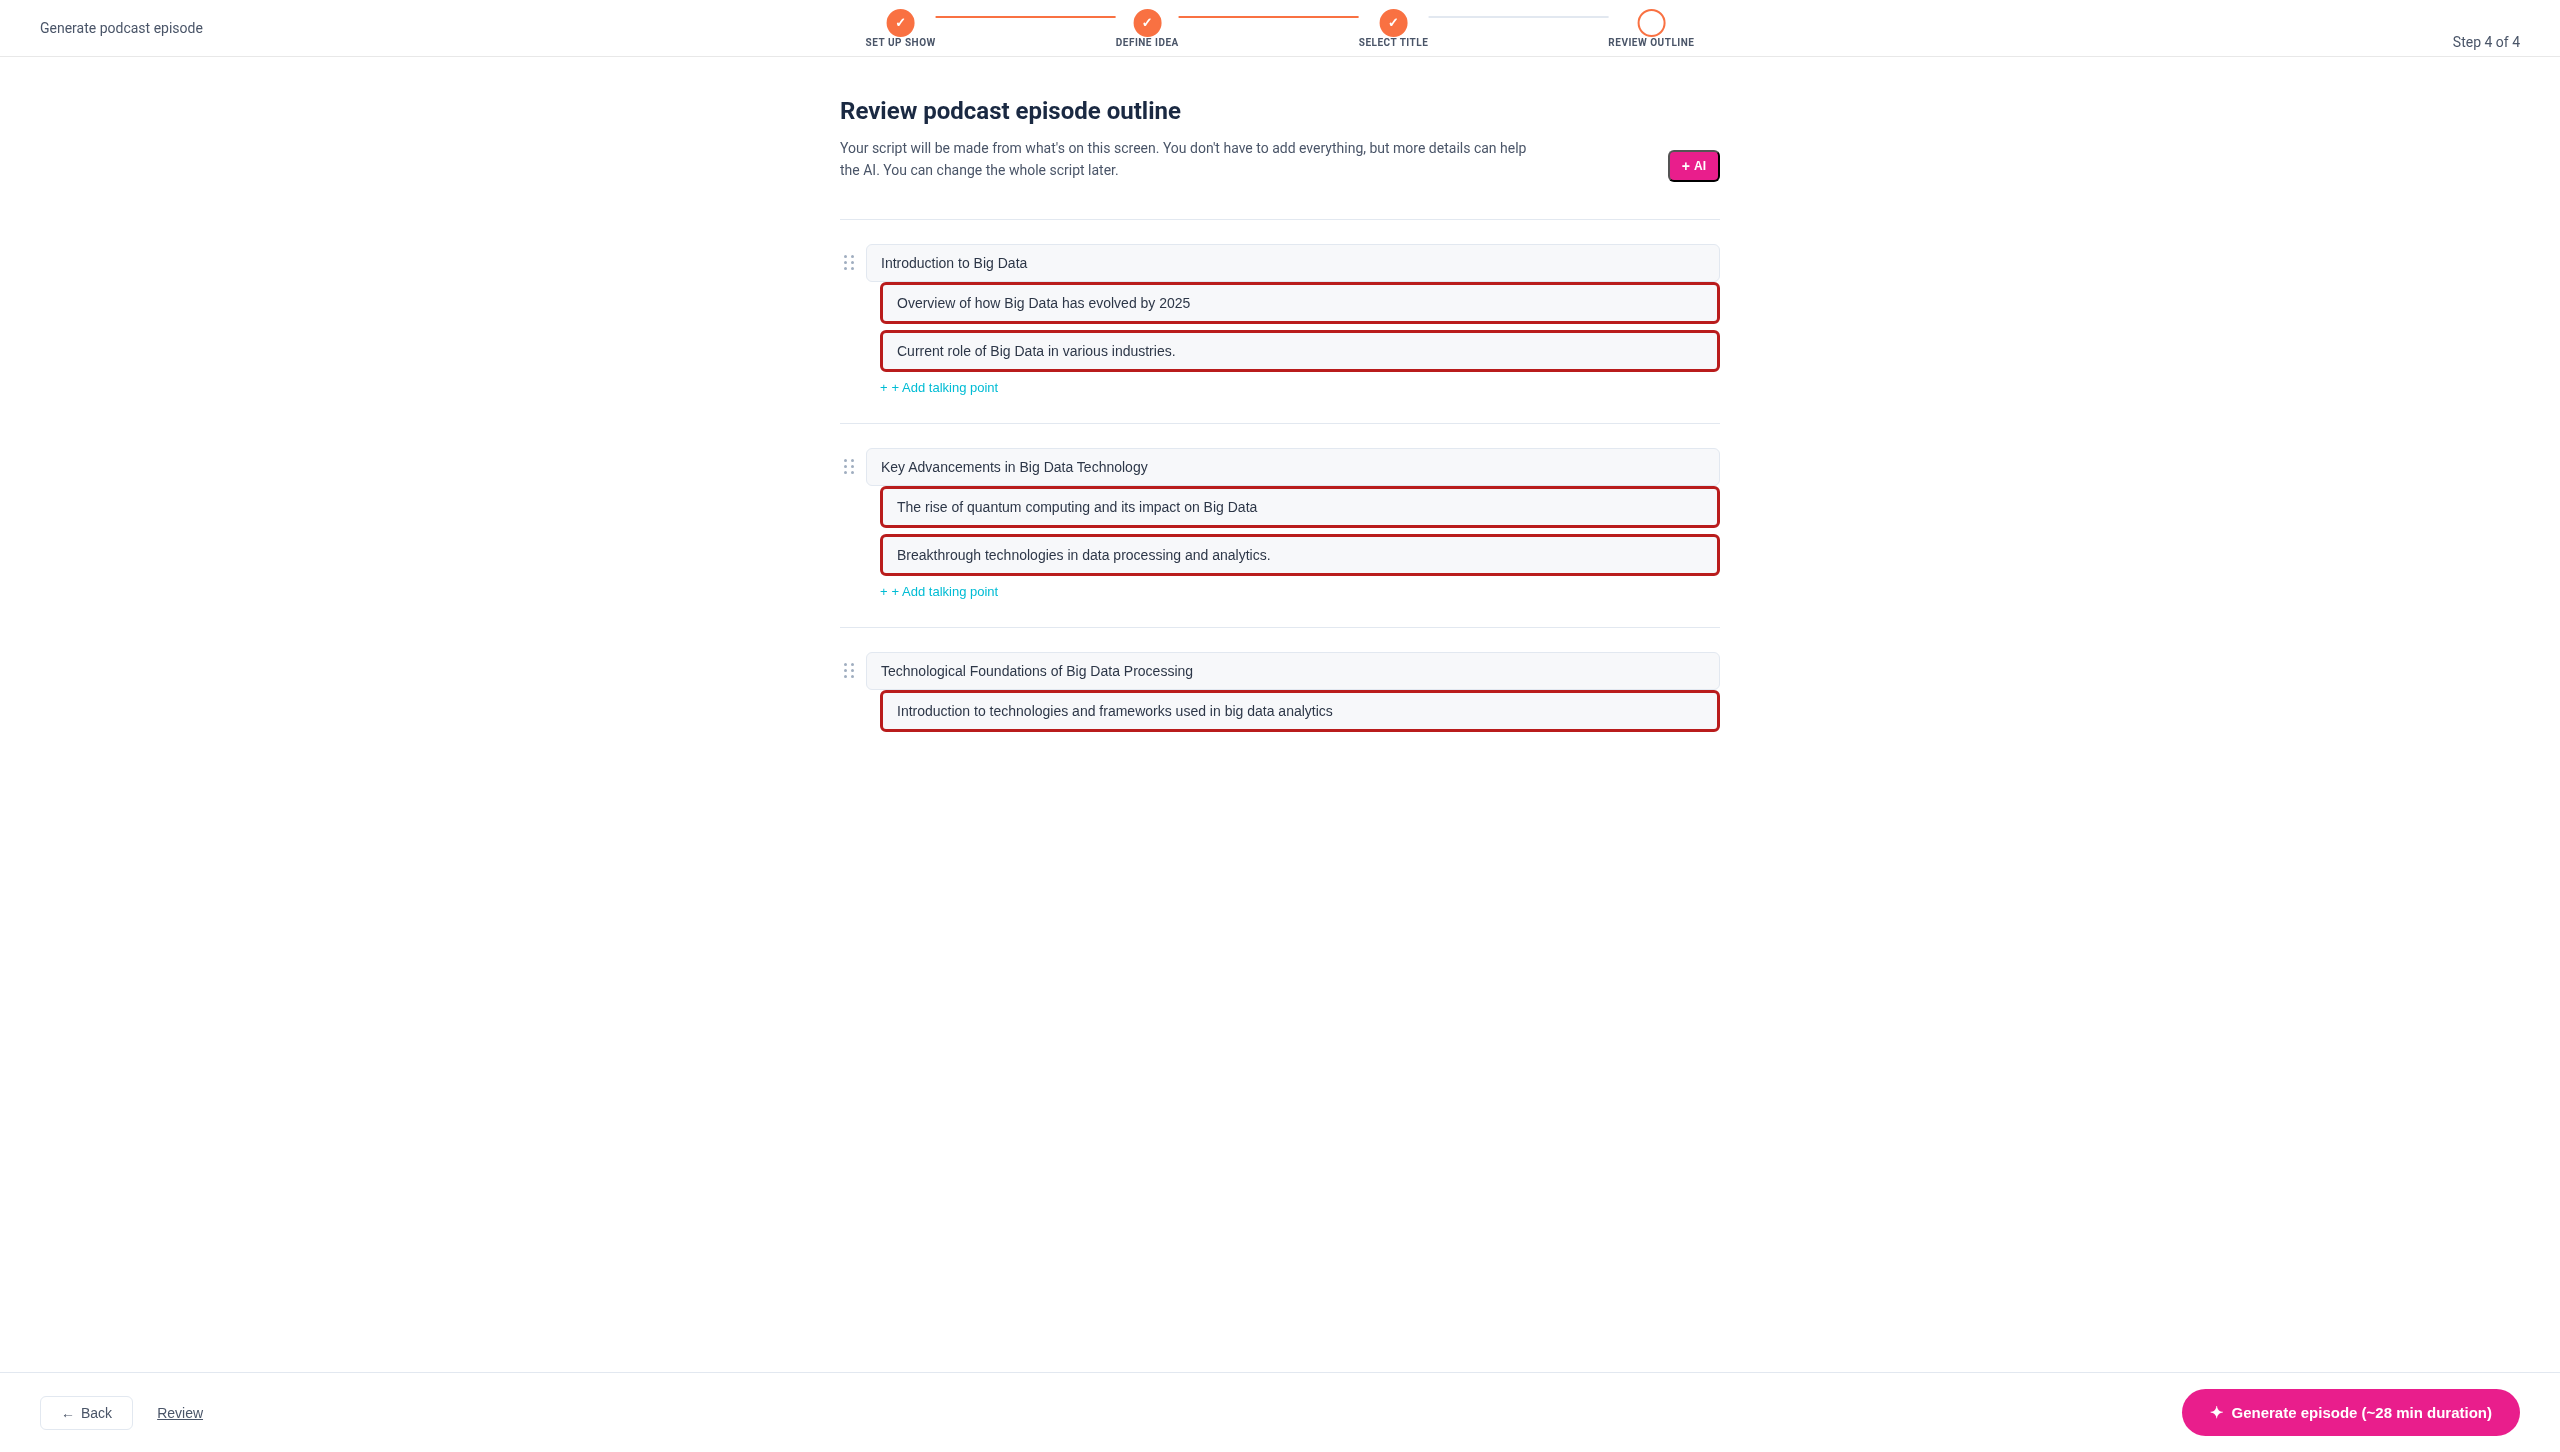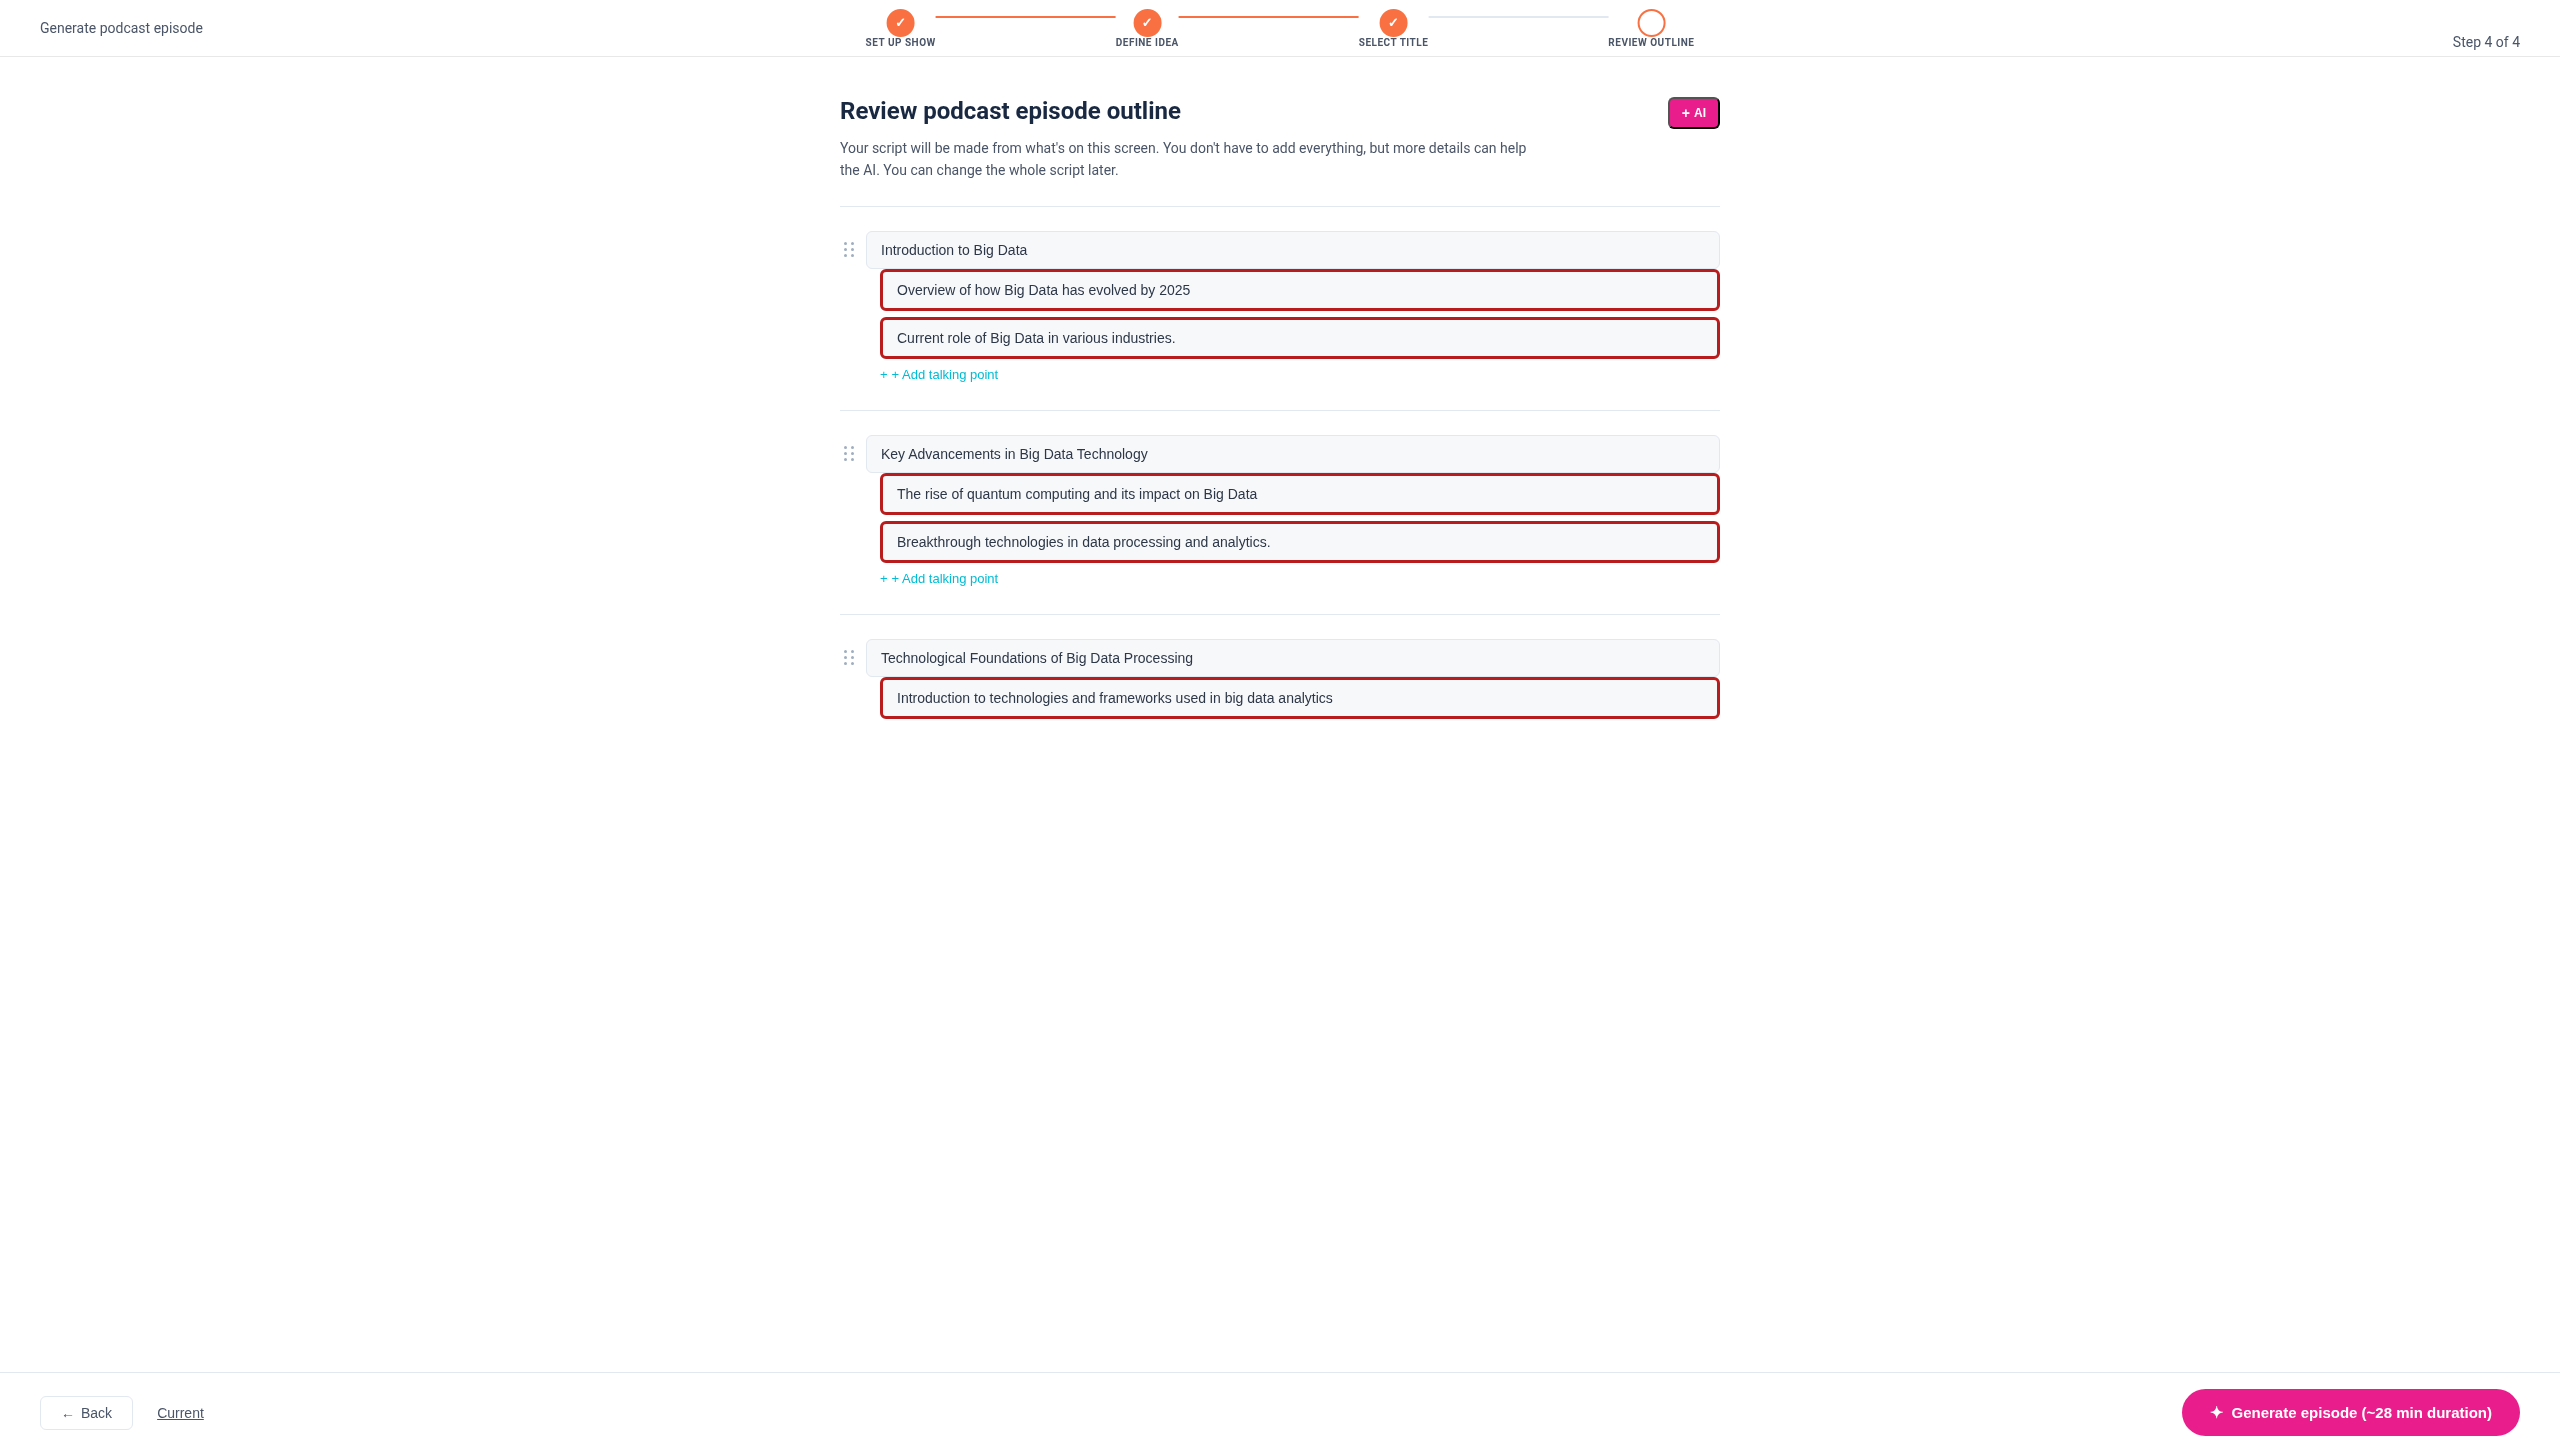--- a/index.html
+++ b/index.html
@@ -102,23 +102,23 @@
     .main-content {
       flex: 1;
       max-width: 920px;
       margin: 0 auto;
       padding: 40px 20px 100px;
       width: 100%;
     }
 
     .page-header {
       display: flex;
-      align-items: flex-start;
+      align-items: flex-end;
       justify-content: space-between;
-      margin-bottom: 12px;
+      margin-bottom: 25px;
     }
 
     .page-header-left h1 {
       font-size: 24px;
       font-weight: 700;
       color: #1a2942;
       margin-bottom: 12px;
     }
 
     .page-header-left p {
@@ -439,20 +439,20 @@
   </div>
 </div>
 
 <div class="footer">
   <div class="footer-left">
     <button class="back-btn">
       <span>←</span>
       <span>Back</span>
     </button>
     <button class="cancel-btn">
-      <span>Current</span>
+      <span>Review</span>
     </button>
   </div>
   <button class="generate-btn">
     <span class="star-icon">✦</span>
     <span>Generate episode (~28 min duration)</span>
   </button>
 </div>
 
 </body></html>

